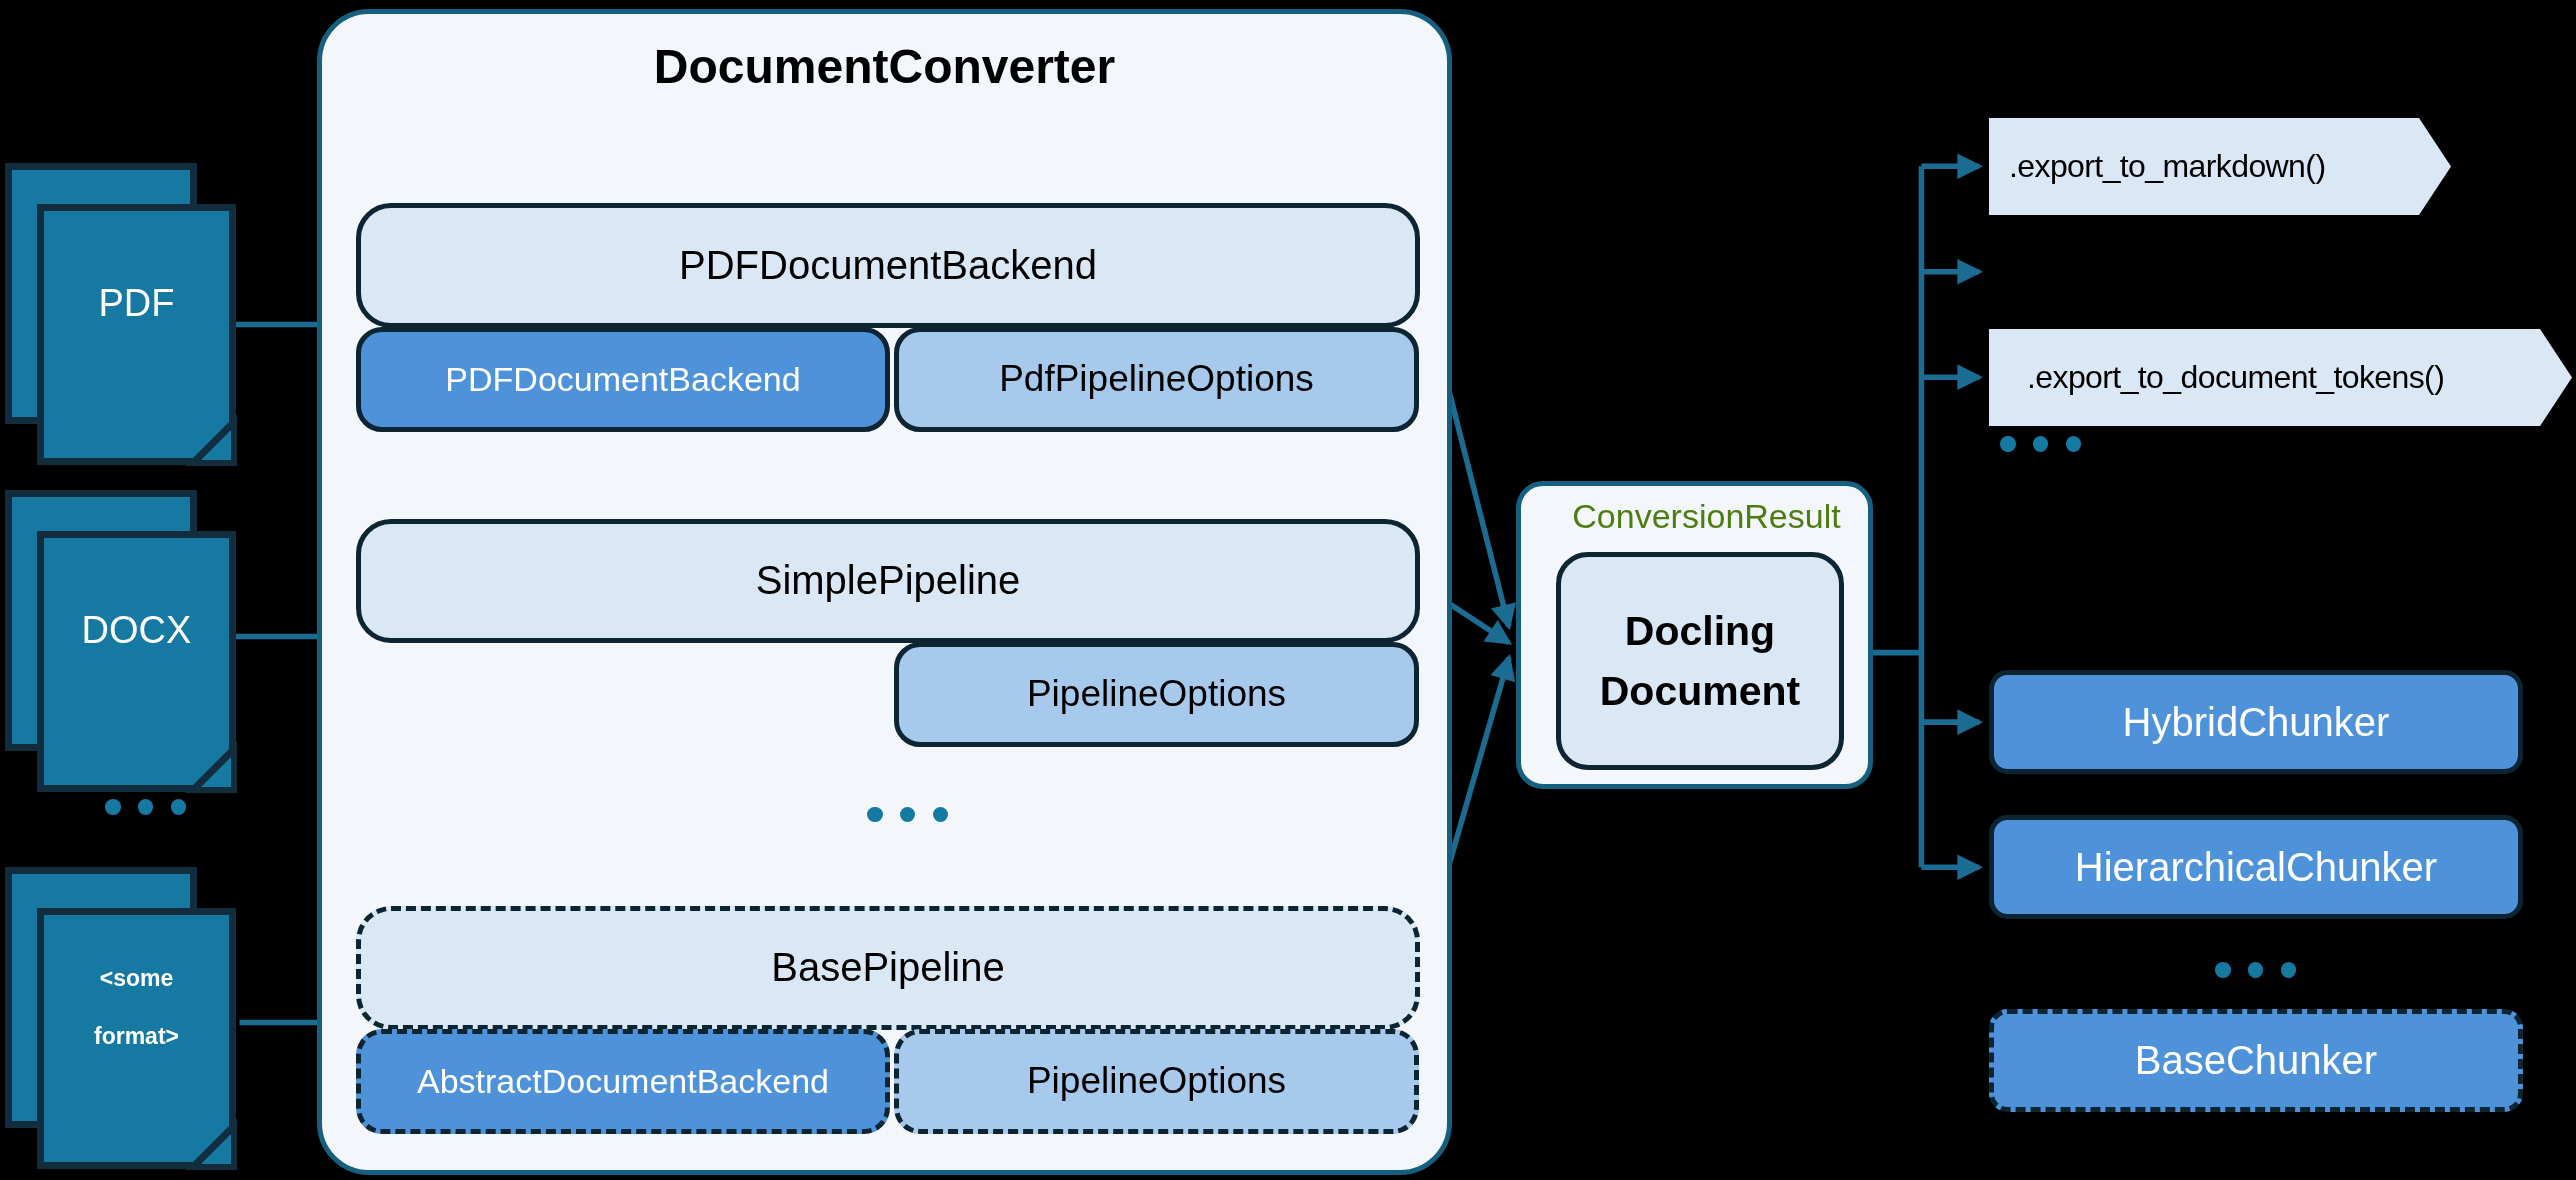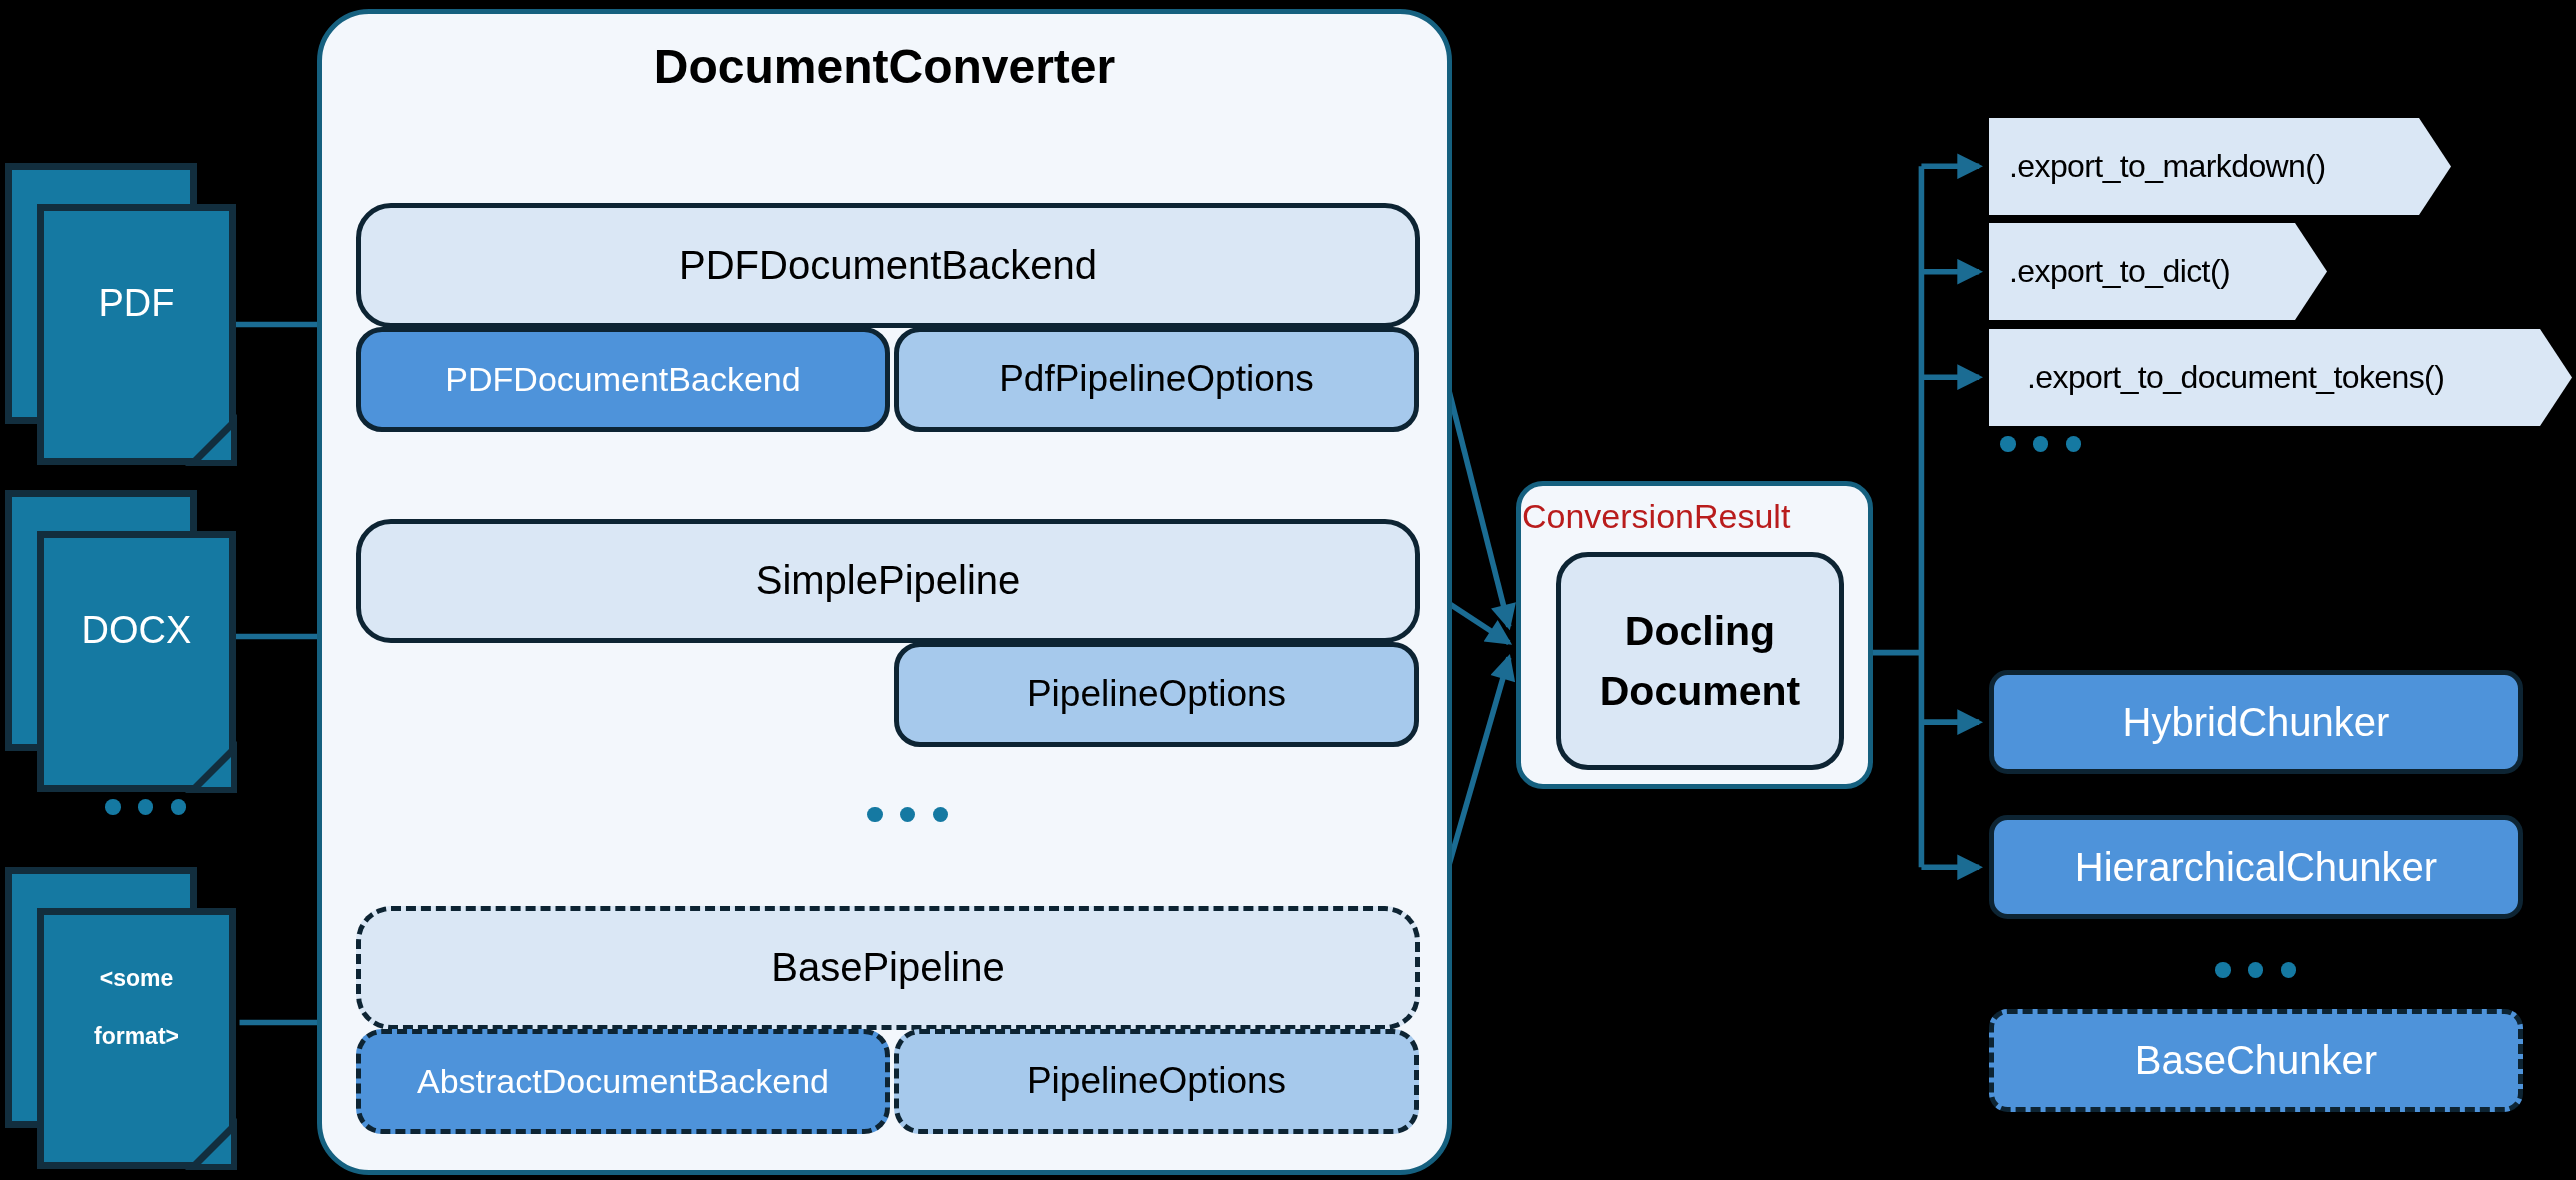--- a/index.html
+++ b/index.html
@@ -34,21 +34,21 @@
   .pipe-backend{position:absolute;left:34px;width:534px;height:105px;background:#4e93da;
       border:5px solid #0d2433;box-sizing:border-box;border-radius:26px;
       display:flex;align-items:center;justify-content:center;font-size:34px;color:#fff;}
   .pipe-options{position:absolute;left:572px;width:525px;height:105px;background:#a6c9ec;
       border:5px solid #0d2433;box-sizing:border-box;border-radius:26px;
       display:flex;align-items:center;justify-content:center;font-size:37px;color:#000;}
   .dashed{border-style:dashed !important;}
 
   
   #result{left:1516px;top:481px;width:357px;height:308px;border-radius:27px;}
-  #result-label{position:absolute;left:1px;top:11.2px;width:100%;text-align:left;font-size:34px;color:#b91c1c;}
+  #result-label{position:absolute;left:12px;top:11.2px;width:100%;text-align:center;font-size:34px;color:#4d7c0f;}
   #docling{position:absolute;left:35px;top:66px;width:288px;height:218px;background:#dae7f5;
       border:5.6px solid #0d2433;box-sizing:border-box;border-radius:32px;
       display:flex;flex-direction:column;align-items:center;justify-content:center;
       font-size:41px;font-weight:bold;line-height:60px;color:#000;}
 
   
   .chev{position:absolute;left:1989px;height:97px;background:#dae7f5;
       clip-path:polygon(0 0,calc(100% - 32px) 0,100% 50%,calc(100% - 32px) 100%,0 100%);
       display:flex;align-items:center;padding-left:20px;box-sizing:border-box;
       font-size:32px;color:#000;letter-spacing:-0.6px;}
@@ -158,21 +158,20 @@
 
   <div id="result" class="panel">
     <div id="result-label">ConversionResult</div>
     <div id="docling">
       <span>Docling</span>
       <span>Document</span>
     </div>
   </div>
 
   <div class="chev" style="top:118px;width:462px;">.export_to_markdown()</div>
-  <div class="chev" style="top:223px;width:338px;">.export_to_dict()</div>
   <div class="chev" style="top:329px;width:583px;padding-left:38px;">.export_to_document_tokens()</div>
 
   <div class="dots" style="left:2000px;top:436px;">
 
     <div class="dot"></div>
       <div class="dot"></div>
       <div class="dot"></div>
   </div>
 
   <div class="chunk" style="top:670px;">HybridChunker</div>

